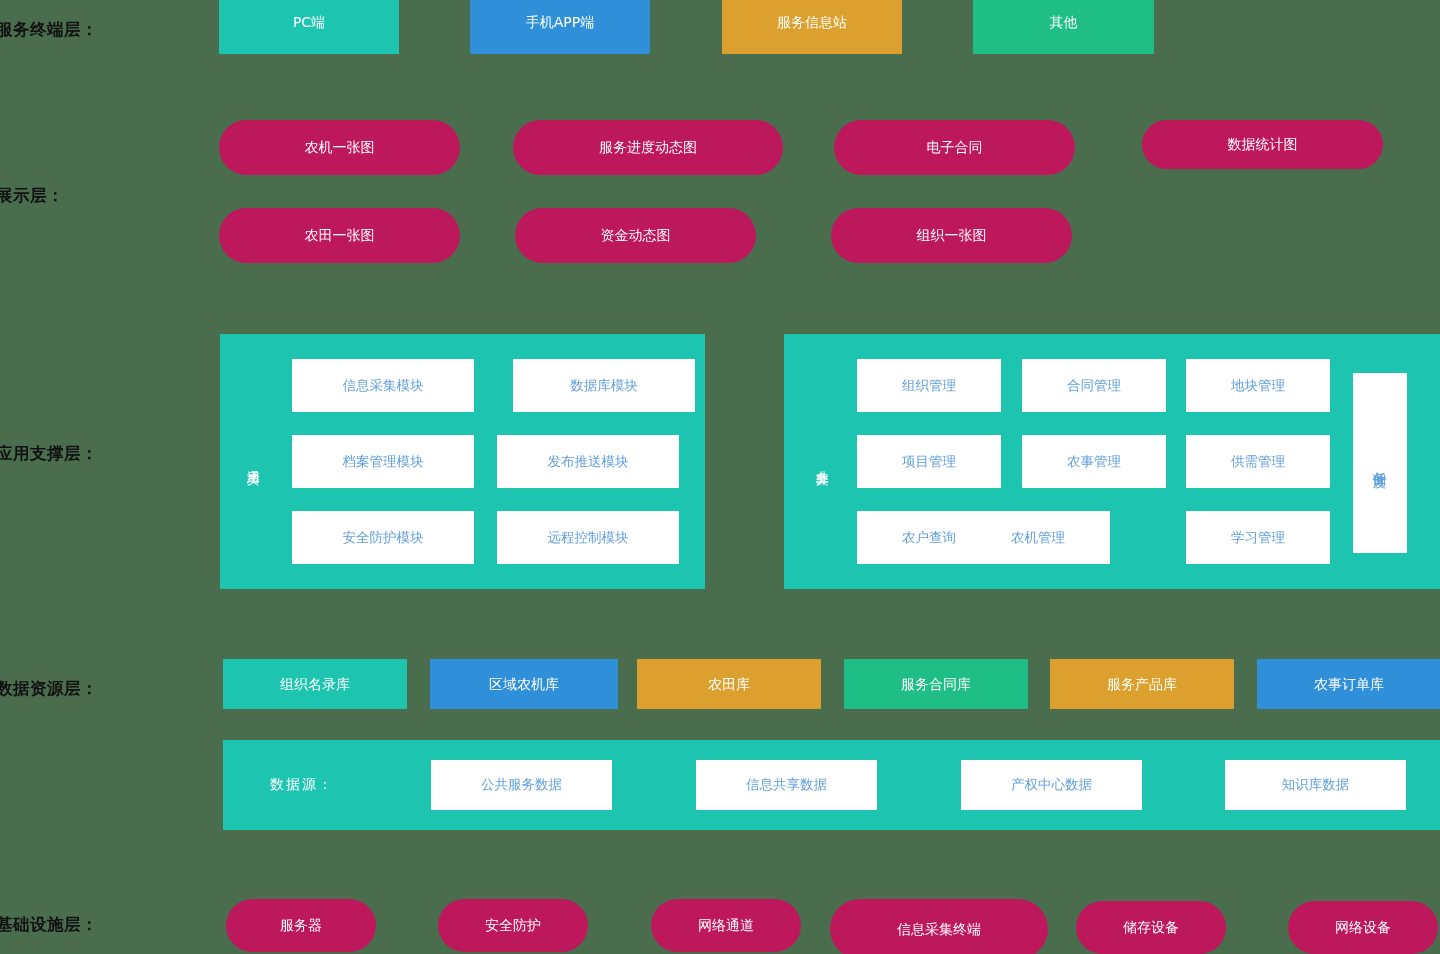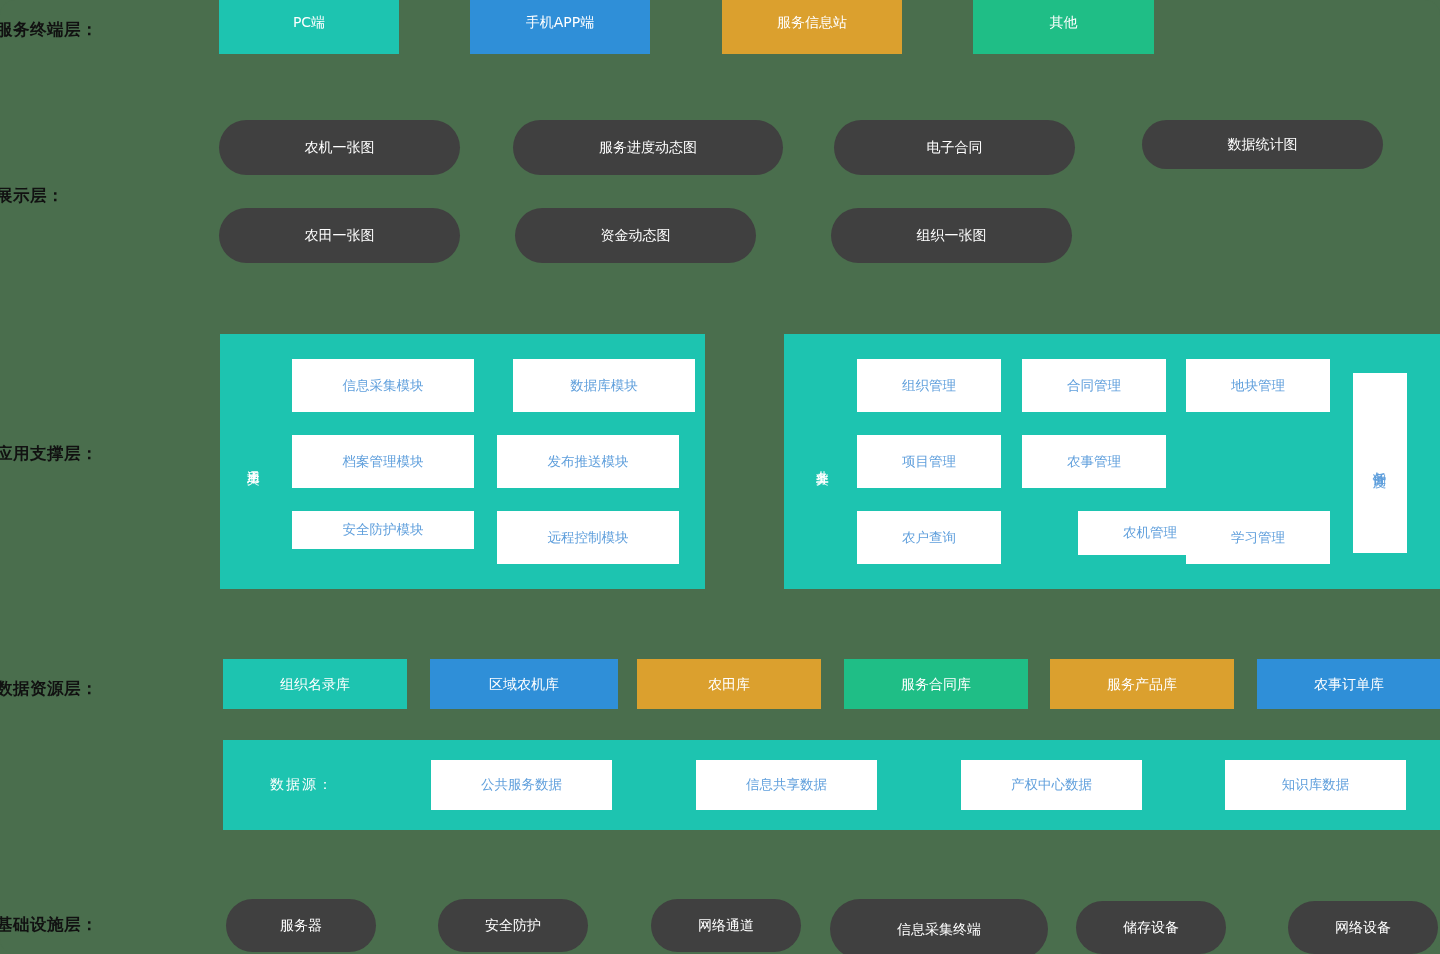--- a/index.html
+++ b/index.html
@@ -41,21 +41,21 @@
     justify-content: center;
     text-align: center;
     color: #ffffff;
     font-size: 14px;
     line-height: 1.3;
     white-space: nowrap;
   }
 
   .pill {
     border-radius: 999px;
-    background: #404040;
+    background: #be185d;
     color: #ffffff;
     font-size: 14px;
   }
 
   .term-teal   { background: #1dc4b0; }
   .term-blue   { background: #2f8fd8; }
   .term-orange { background: #dba02e; }
   .term-green  { background: #1fbe86; }
 
   
@@ -160,36 +160,37 @@
   <div class="panel" style="left:220px; top:334px; width:485px; height:255px;"></div>
 
   <div class="vlabel" style="left:240px; top:428px; width:26px; height:66px;">通用类</div>
 
   <div class="card" style="left:292px; top:359px; width:182px; height:53px;">信息采集模块</div>
   <div class="card" style="left:497px; top:359px; width:182px; height:53px;margin-left:16px;">数据库模块</div>
 
   <div class="card" style="left:292px; top:435px; width:182px; height:53px;">档案管理模块</div>
   <div class="card" style="left:497px; top:435px; width:182px; height:53px;">发布推送模块</div>
 
-  <div class="card" style="left:292px; top:511px; width:182px; height:38px;">安全防护模块</div>
+  <div class="card" style="left:292px; top:511px; width:182px; height:53px;">安全防护模块</div>
   <div class="card" style="left:497px; top:511px; width:182px; height:53px;">远程控制模块</div>
 
   <div class="panel" style="left:784px; top:334px; width:656px; height:255px;"></div>
 
   <div class="vlabel" style="left:809px; top:428px; width:26px; height:66px;">业务类</div>
 
   <div class="card" style="left:857px; top:359px; width:144px; height:53px;">组织管理</div>
   <div class="card" style="left:1022px; top:359px; width:144px; height:53px;">合同管理</div>
   <div class="card" style="left:1186px; top:359px; width:144px; height:53px;text-align:right;">地块管理</div>
 
   <div class="card" style="left:857px; top:435px; width:144px; height:53px;">项目管理</div>
   <div class="card" style="left:1022px; top:435px; width:144px; height:53px;">农事管理</div>
+  <div class="card" style="left:1186px; top:435px; width:144px; height:53px;">供需管理</div>
 
   <div class="card" style="left:857px; top:511px; width:144px; height:53px;">农户查询</div>
-  <div class="card" style="left:1078px; top:511px; width:144px; height:44px;">农机管理</div>
+  <div class="card" style="left:966px; top:511px; width:144px; height:53px;">农机管理</div>
   <div class="card" style="left:1186px; top:511px; width:144px; height:53px;">学习管理</div>
 
   <div class="card-vertical" style="left:1353px; top:373px; width:54px; height:180px;">任务调度</div>
 
   <div class="box term-teal" style="left:223px; top:659px; width:184px; height:50px;">组织名录库</div>
 
   <div class="box term-blue" style="left:430px; top:659px; width:188px; height:50px;">区域农机库</div>
 
   <div class="box term-orange" style="left:637px; top:659px; width:184px; height:50px;">农田库</div>
 

